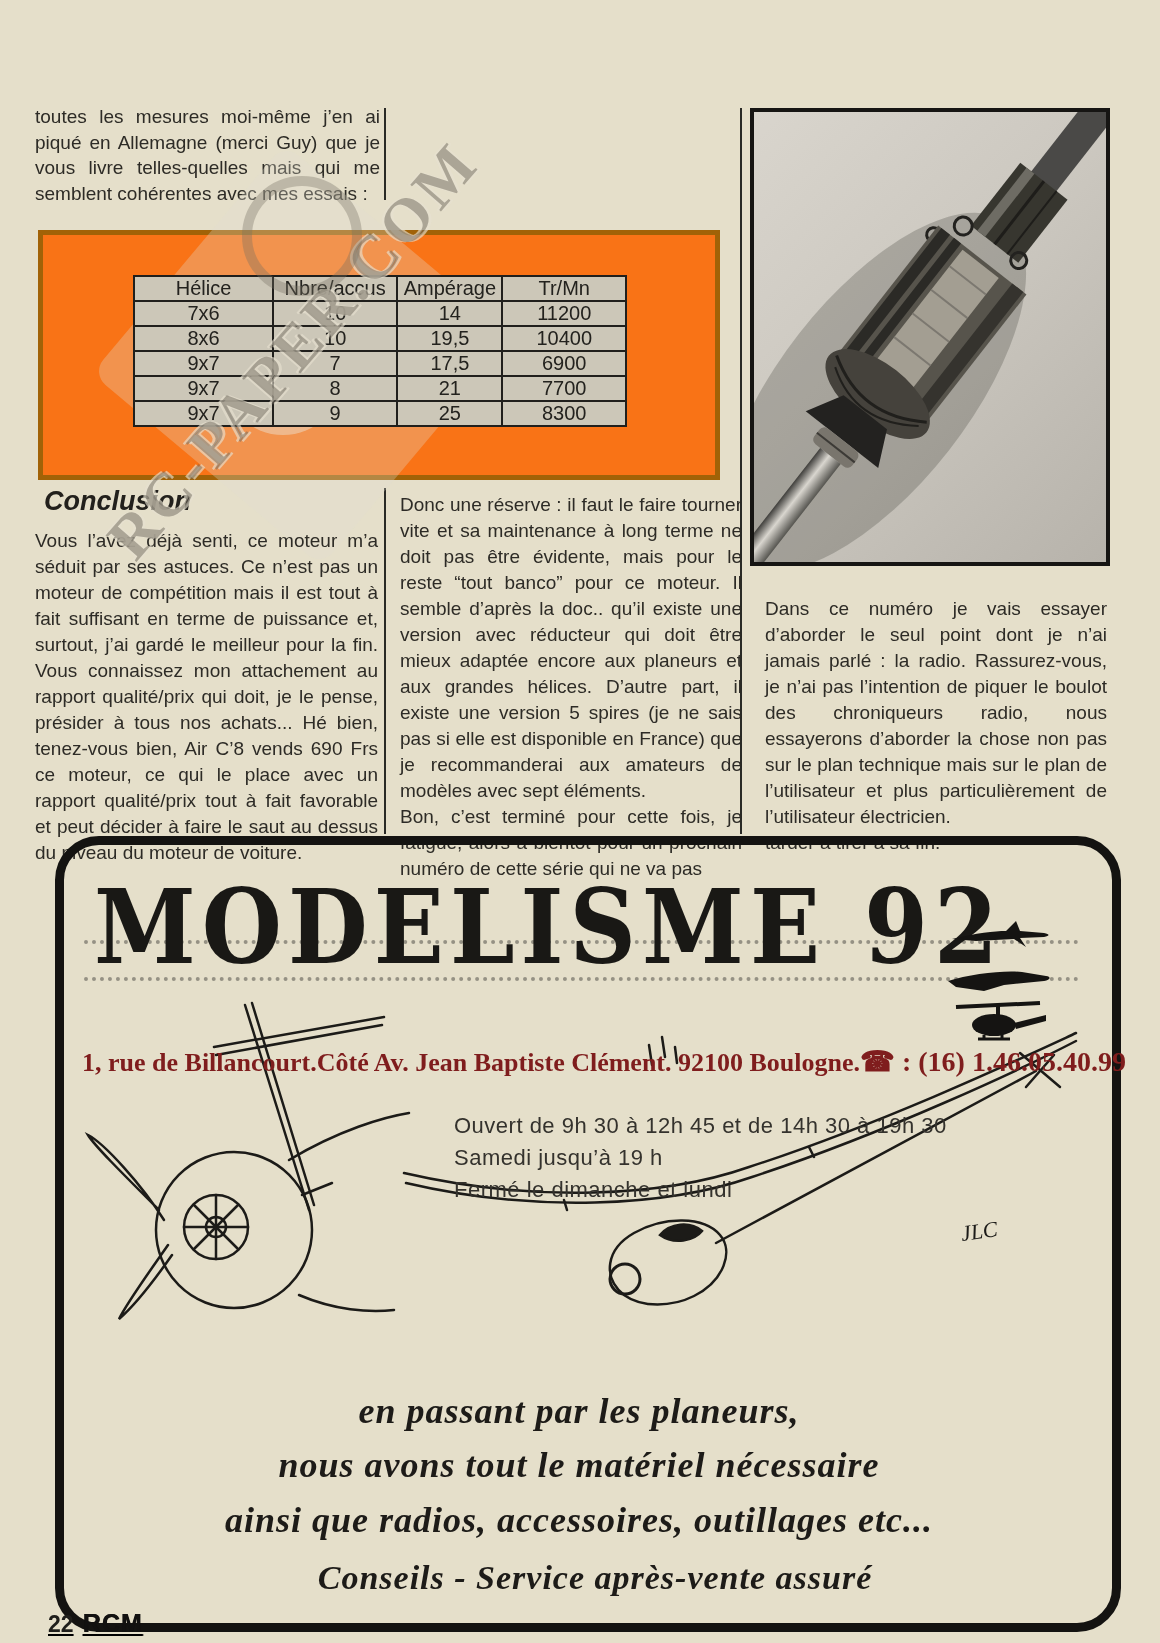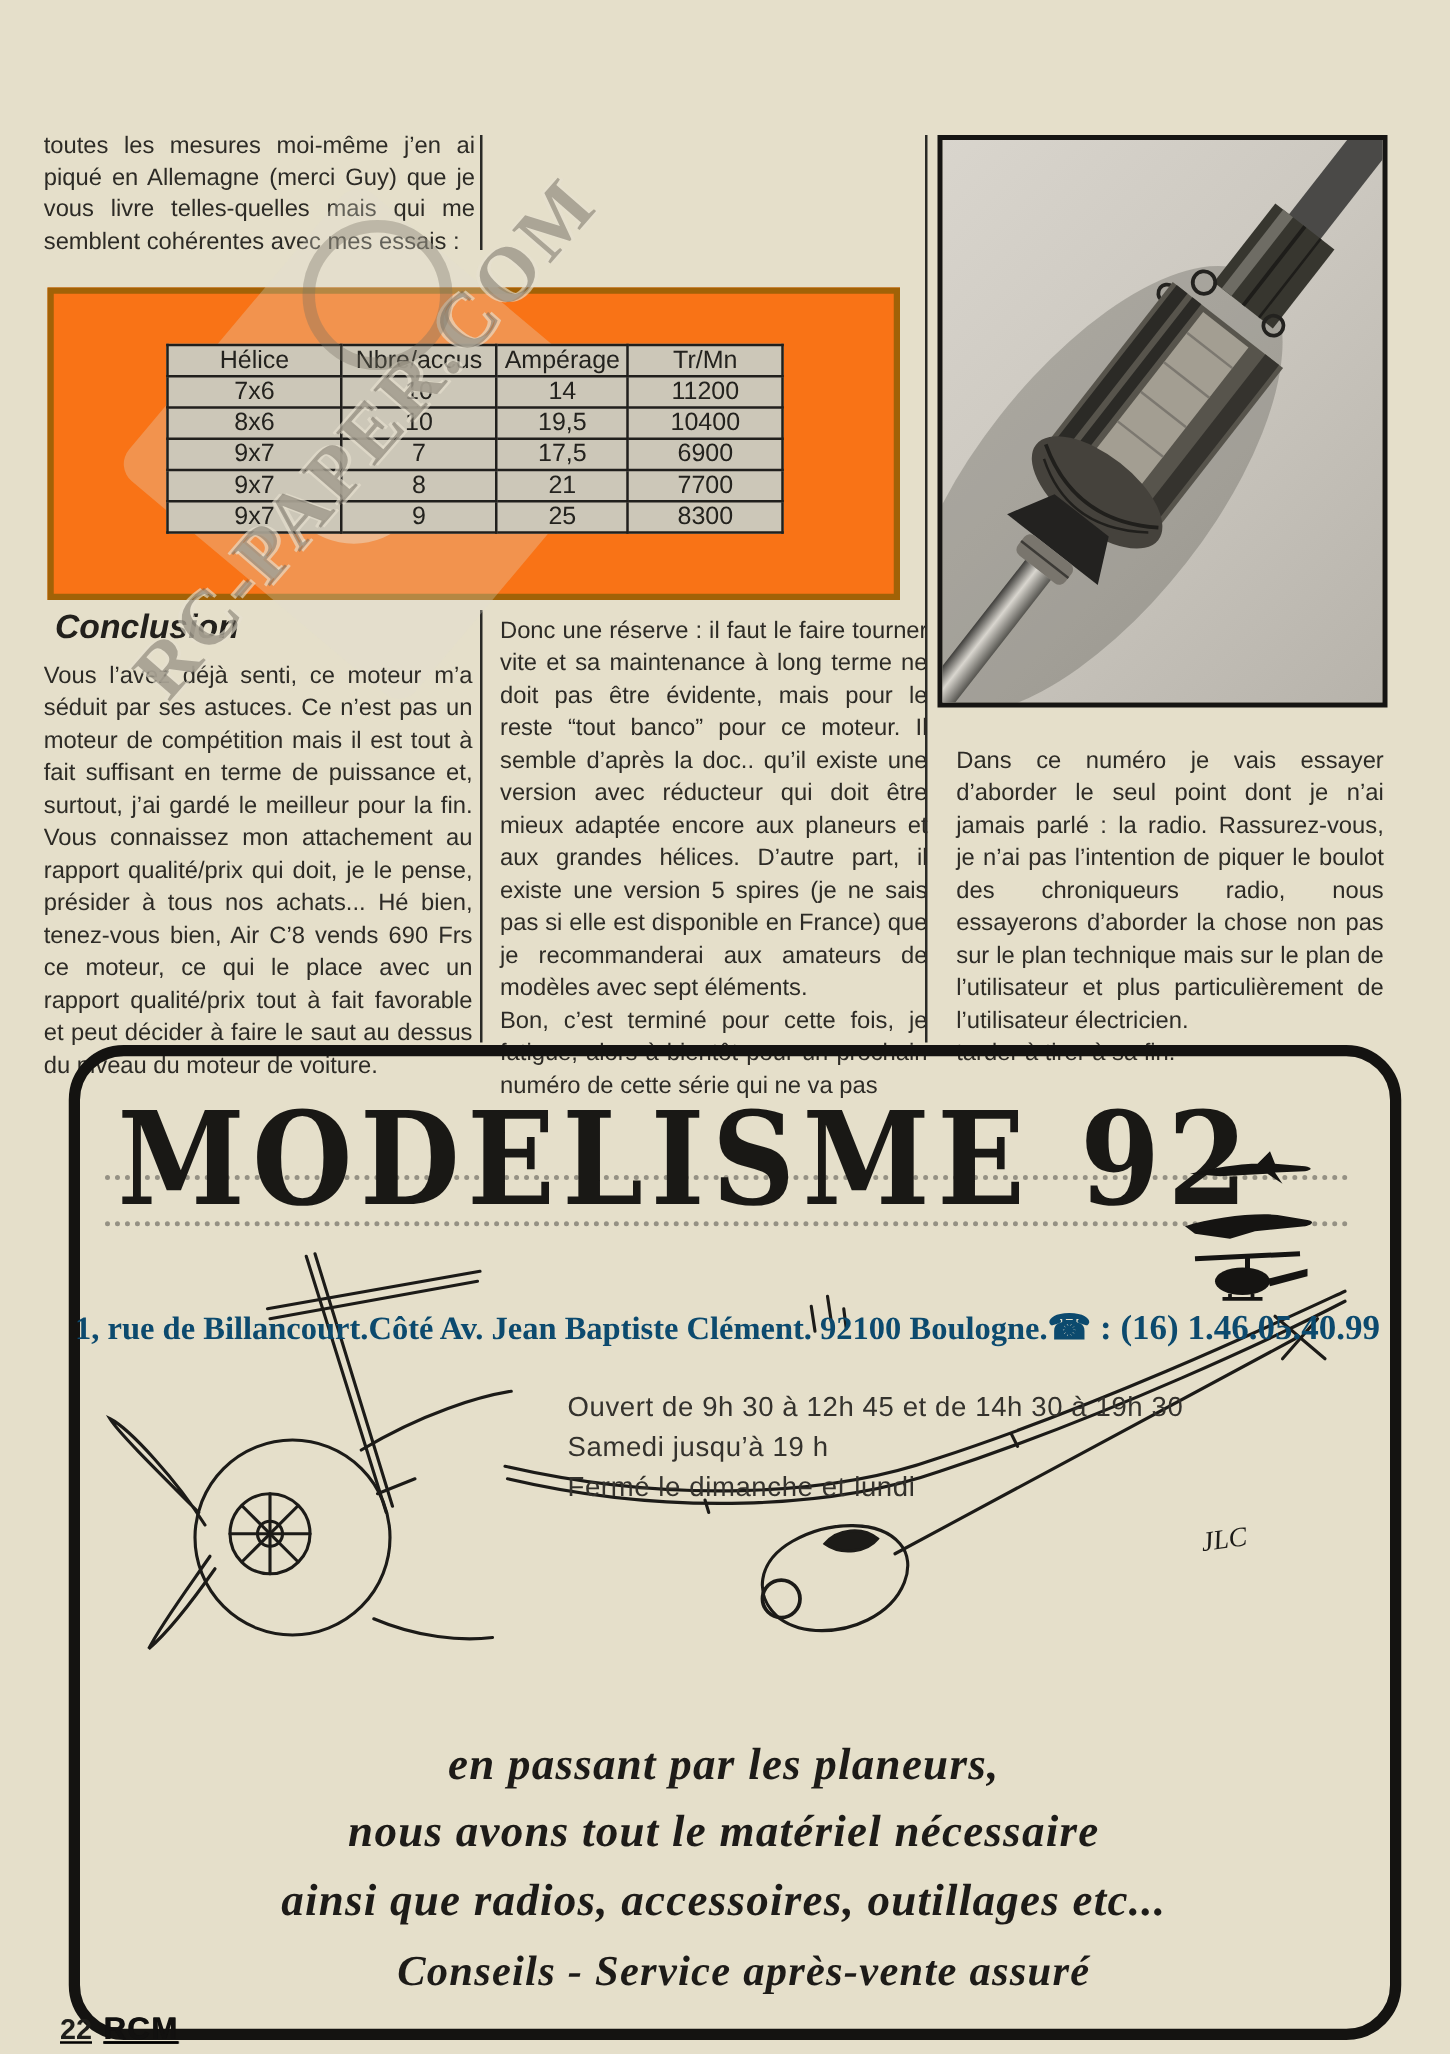--- a/index.html
+++ b/index.html
@@ -15,21 +15,21 @@
   table#spec-table{border-collapse:collapse;background:#ccc7b8;}
   #spec-table th,#spec-table td{border:2px solid #201f1c;font:20px/23px "Liberation Sans",sans-serif;color:#23221e;text-align:center;padding:0 4px;height:23px;}
   #watermark{font:bold 62px "Liberation Serif",serif;color:rgba(112,106,94,.5);letter-spacing:4px;transform:rotate(-49deg);transform-origin:left center;text-shadow:2px 2px 0 rgba(230,224,208,.65),-2px -2px 0 rgba(230,224,208,.65);white-space:nowrap;z-index:6;pointer-events:none;}
   #watermark-ring{width:100px;height:100px;border:10px solid rgba(118,112,98,.35);border-radius:50%;z-index:6;}
   #conclusion-head{font:bold italic 27px "Liberation Sans",sans-serif;color:#22201c;}
   #photo-box{background:linear-gradient(135deg,#d9d5cd 0%,#ccc8c0 45%,#b7b3ab 100%);border:4px solid #161513;}
   #ad-box{left:55px;top:792px;width:1048px;height:778px;border:9px solid #141311;border-radius:44px;position:absolute;}
   .dotline{position:absolute;border-top:4px dotted #55534c;opacity:.55;z-index:0;}
   #ad-title{position:absolute;left:30px;top:22px;width:830px;text-align:center;font:bold 92px "DejaVu Serif",serif;letter-spacing:6px;color:#191815;transform:scaleY(1.12);transform-origin:center top;z-index:1;white-space:nowrap;}
   .icon-row{position:absolute;z-index:1;}
-  #ad-address{position:absolute;left:18px;top:200px;width:1000px;display:flex;justify-content:center;align-items:baseline;font:bold 26px "Liberation Serif",serif;color:#0c4a6e;white-space:nowrap;z-index:2;}
+  #ad-address{position:absolute;left:18px;top:200px;width:1000px;display:flex;justify-content:flex-start;align-items:baseline;font:bold 26px "Liberation Serif",serif;color:#7f1d1d;white-space:nowrap;z-index:2;}
   #ad-address .phone{font-size:28px;}
   .hours-line{position:absolute;left:390px;font:22px/26px "Liberation Sans",sans-serif;color:#34322d;letter-spacing:.5px;z-index:2;white-space:nowrap;}
   .slogan{position:absolute;left:0;width:1030px;text-align:center;font:bold italic 36px "Liberation Serif",serif;color:#1d1b18;letter-spacing:1px;white-space:nowrap;}
   .slogan.s1{font-size:46px;}
   .slogan.s5{font-size:34px;}
   #footer{position:absolute;left:48px;top:1565px;display:flex;gap:9px;align-items:baseline;text-decoration:underline;}
   #footer .num{font:bold 23px "Liberation Sans",sans-serif;color:#1f1e1b;}
   #footer .mag{font:bold 25px "Liberation Sans",sans-serif;color:#121110;letter-spacing:1px;text-shadow:.6px 0 #121110;}
 </style>
 </head>

